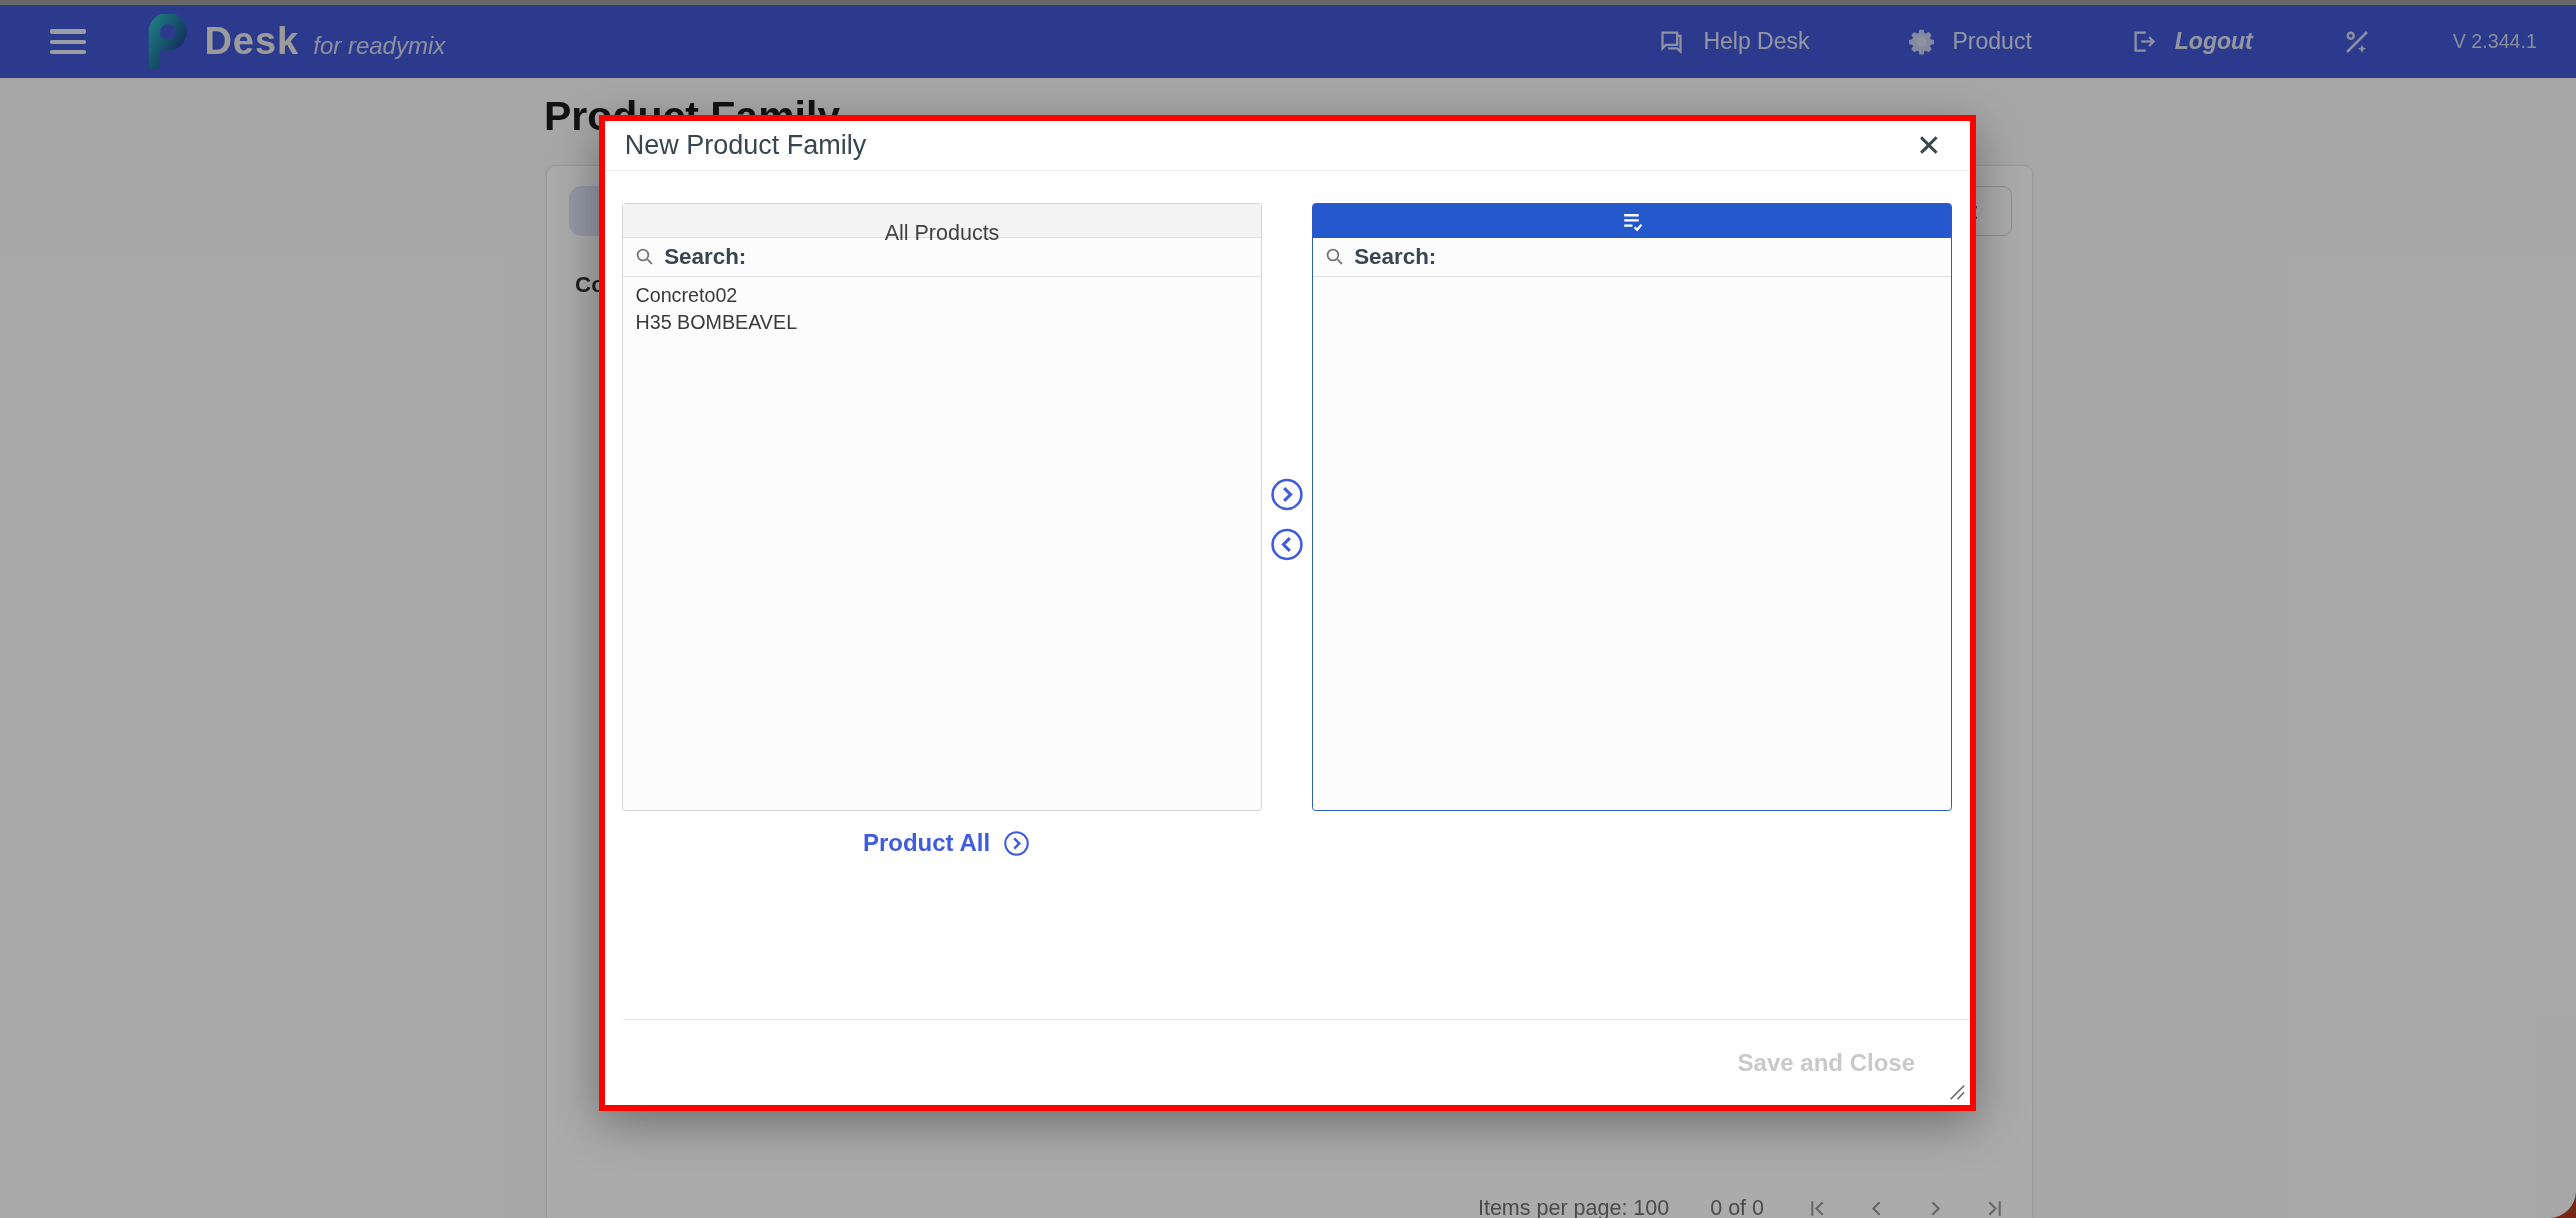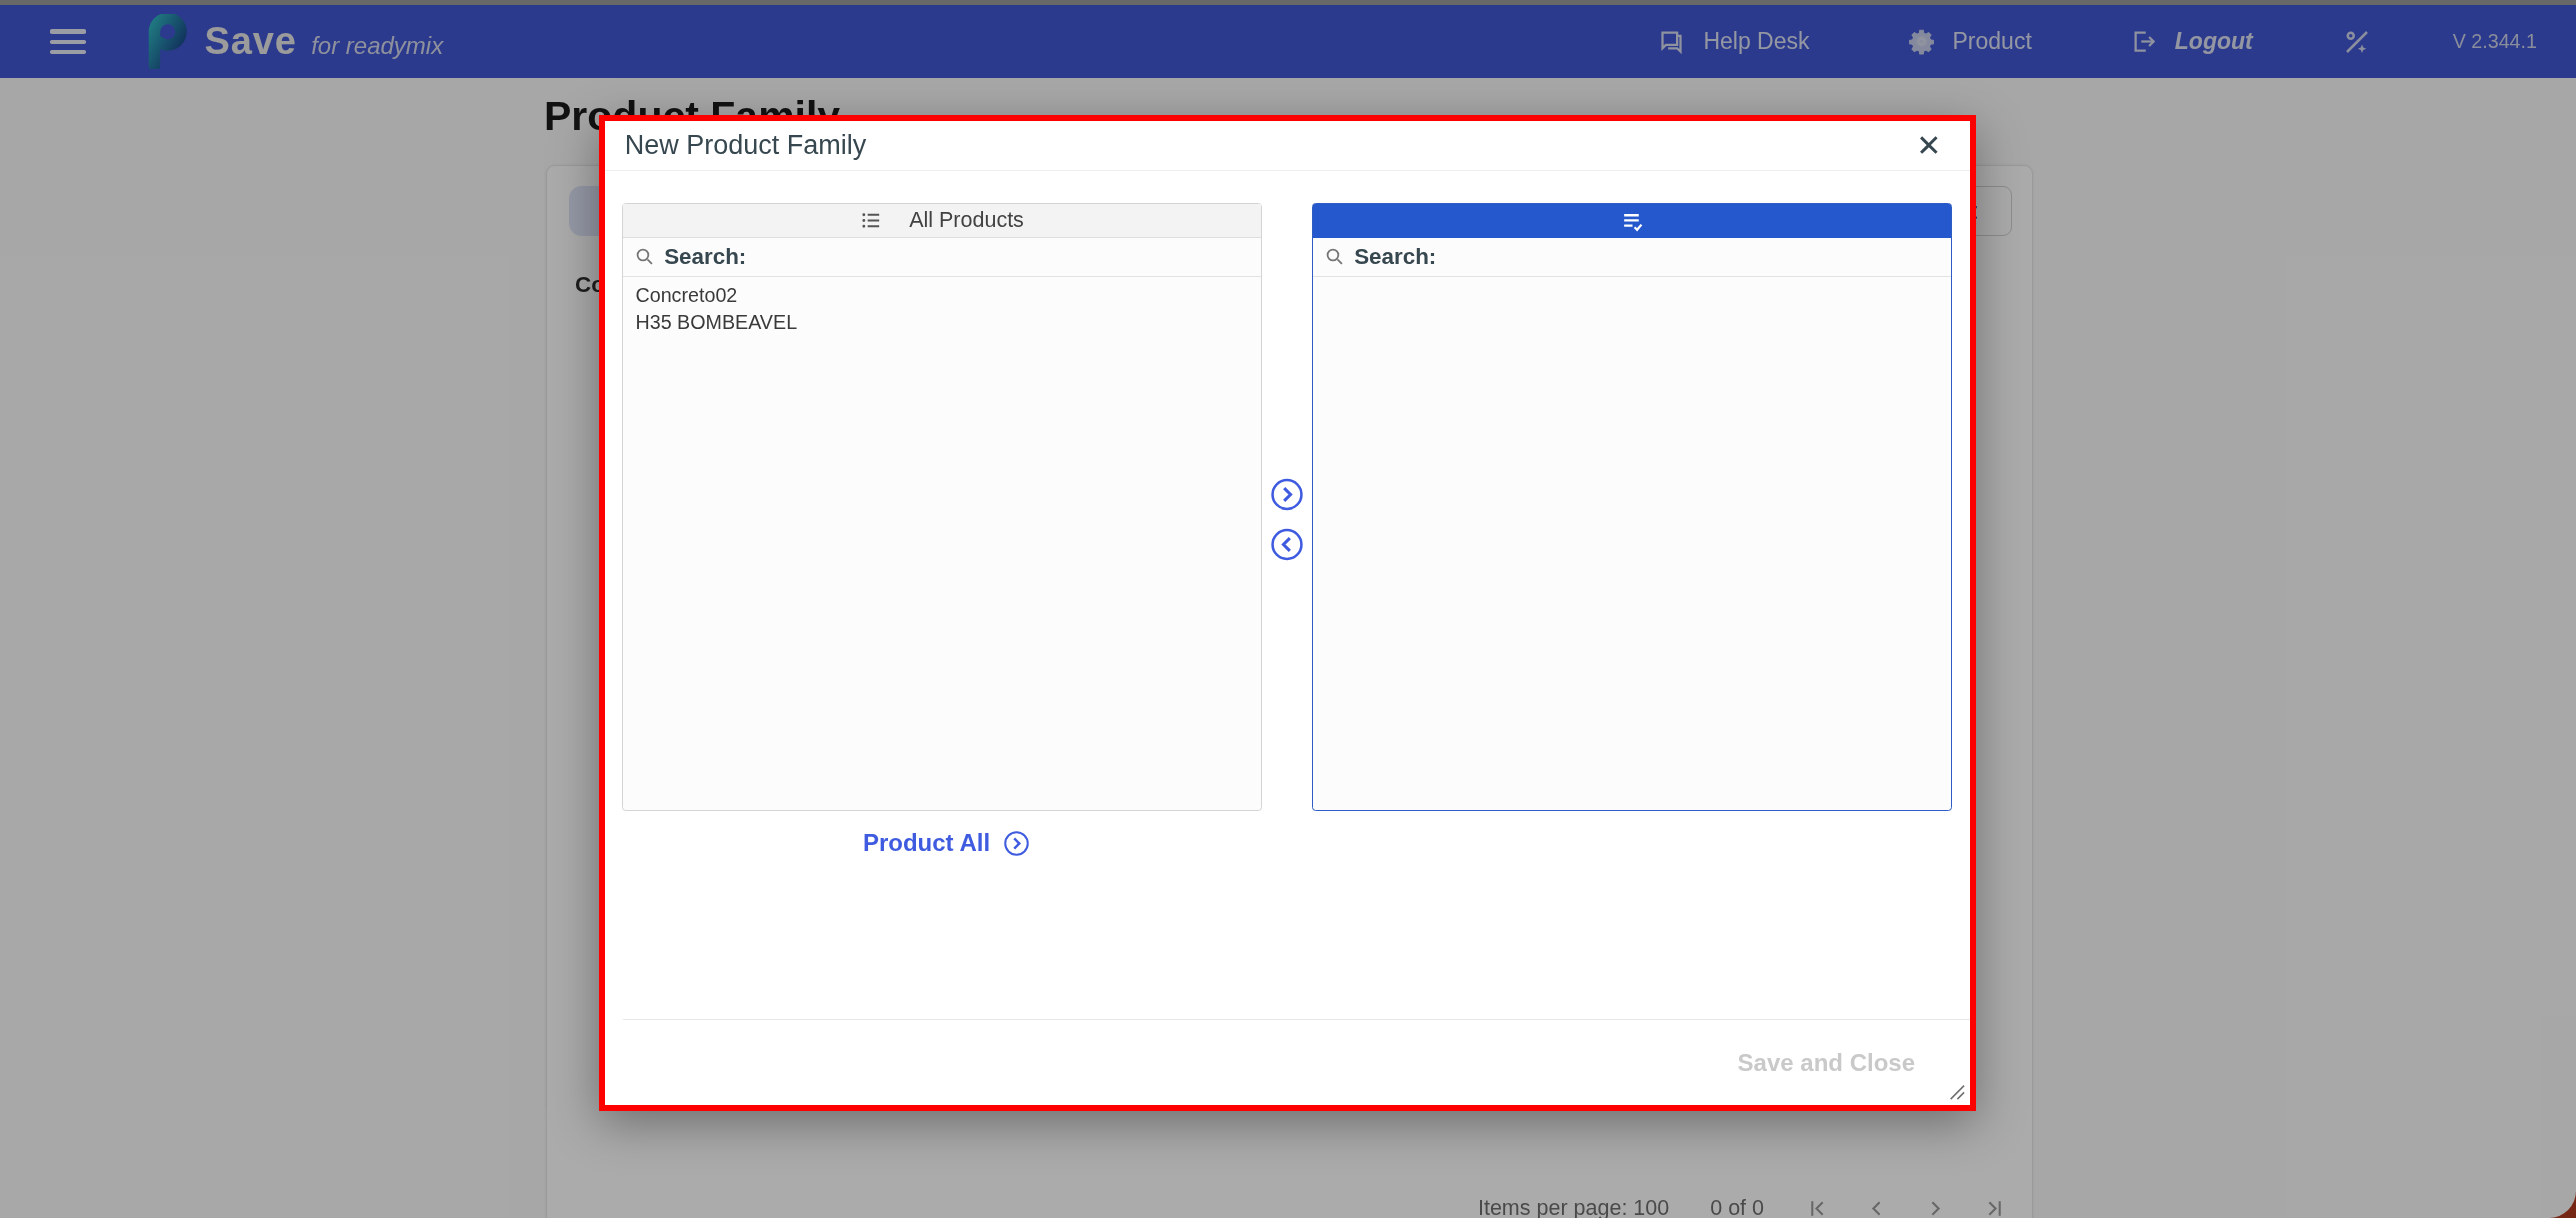--- a/index.html
+++ b/index.html
@@ -47,21 +47,21 @@
 
   .fields-row { display:flex; gap:40px; padding:14.3px 19px 0 19px; }
   .field { flex:1; }
   .field-label { font-size:21.5px; font-weight:600; color:#1f1f1f; margin-bottom:9px; }
   .field input { width:100%; height:40px; border:0.9px solid #c8c8c8; border-radius:8px; font-size:21.5px; padding:0 14.3px; background:#fff; }
 
   .panels-row { display:flex; padding:0 17px; margin-top:32px; height:608px; }
   .panel { width:640px; display:flex; flex-direction:column; background:#fcfcfc; }
   .panel.left { border:0.9px solid #d4d4d4; border-radius:3.6px; }
   .panel.right { border:1.8px solid #2e5cc5; border-radius:3.6px; }
-  .panel-header { height:34px; background:#f3f3f3; border-bottom:0.9px solid #dedede; display:flex; align-items:center; justify-content:center; gap:26px; font-size:21.5px; color:#424242; }
+  .panel-header { height:34px; background:#f3f3f3; border-bottom:0.9px solid #dedede; display:flex; align-items:center; justify-content:center; gap:26px; font-size:21.5px; color:#424242;flex-direction:column; }
   .panel-header.blue { background:#2558cc; border-bottom:none; border-radius:1.8px 1.8px 0 0; }
   .search-row { height:39px; display:flex; align-items:center; gap:9px; padding:0 10.7px; border-bottom:0.9px solid #e2e2e2; }
   .search-label { font-size:22.4px; font-weight:bold; color:#37474f; }
   .search-row input { flex:1; border:none; outline:none; font-size:21.5px; background:transparent; height:100%; }
   .panel-list { flex:1; overflow:auto; padding:5.4px 0; }
   .list-item { font-size:19.7px; color:#3a3a3a; padding:1.8px 12.5px; line-height:23px; cursor:pointer; }
 
   .transfer-col { width:50px; display:flex; flex-direction:column; align-items:center; justify-content:center; gap:16px; transform:translateY(12.5px); }
   .circle-btn { width:34px; height:34px; border-radius:50%; border:none; background:none; padding:0; display:flex; cursor:pointer; }
 
@@ -89,21 +89,21 @@
 
     <svg class="logo-mark" viewBox="0 0 58 62">
       <defs>
           <linearGradient id="lg" x1="0" y1="0" x2="1" y2="1">
         <stop offset="0" stop-color="#2fb3c0"></stop>
             <stop offset="1" stop-color="#16357f"></stop>
       </linearGradient>
         </defs>
       <path d="M16 58 V 20 a 15 15 0 0 1 30 0 a 15 15 0 0 1 -24 12" fill="none" stroke="url(#lg)" stroke-width="13" stroke-linecap="round"></path>
     </svg>
-    <span class="brand">Save</span>
+    <span class="brand">Desk</span>
     <span class="tagline">for readymix</span>
 
     <div class="topbar-spacer"></div>
 
     <div class="nav-item">
       <svg width="27" height="27" viewBox="0 0 24 24" fill="none" stroke-width="2">
         <path d="M4 4 h13 v11 h-10 l-3 3 z"></path>
           <path d="M9 18 h8 l3 3 v-14 h-3"></path>
       </svg>
       <span>Help Desk</span>

